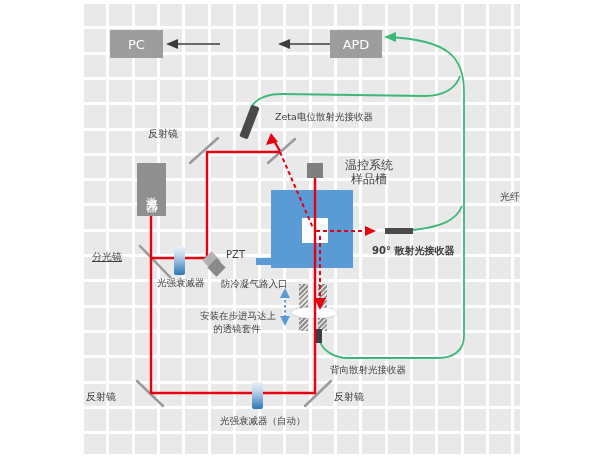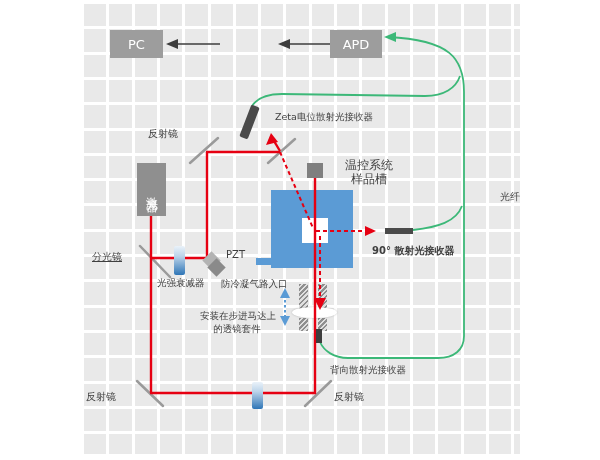--- a/index.html
+++ b/index.html
@@ -116,20 +116,21 @@
   <div class="abs att" style="left:252px;top:382px;width:11px;height:27px;"></div>
   <div class="abs pzt1" style="left:205px;top:254px;width:13px;height:13px;"></div>
   <div class="abs pzt2" style="left:210px;top:261px;width:13px;height:13px;"></div>
 
   <div class="abs lbl lbl-lg" style="left:148px;top:127px;">反射镜</div>
   <div class="abs lbl lbl-lg" style="left:92px;top:250px;text-decoration:underline;">分光镜</div>
   <div class="abs lbl lbl-lg" style="left:86px;top:390px;">反射镜</div>
   <div class="abs lbl lbl-lg" style="left:334px;top:390px;">反射镜</div>
   <div class="abs lbl lbl-lg" style="left:500px;top:190px;">光纤</div>
   <div class="abs lbl lbl-sm" style="left:157px;top:277px;">光强衰减器</div>
+  <div class="abs lbl lbl-sm" style="left:220px;top:415px;">光强衰减器（自动）</div>
   <div class="abs lbl lbl-pzt" style="left:226px;top:249px;">PZT</div>
   <div class="abs lbl lbl-md" style="left:330px;top:158px;width:78px;">
     <div>温控系统</div>
     <div>样品槽</div>
   </div>
   <div class="abs lbl lbl-sm" style="left:275px;top:111px;">Zeta电位散射光接收器</div>
   <div class="abs lbl lbl-sm" style="left:221px;top:278px;text-align:right;">防冷凝气路入口</div>
   <div class="abs lbl lbl-sm" style="left:200px;top:309px;width:74px;text-align:center;line-height:13px;">
     <div>安装在步进马达上</div>
     <div>的透镜套件</div>

